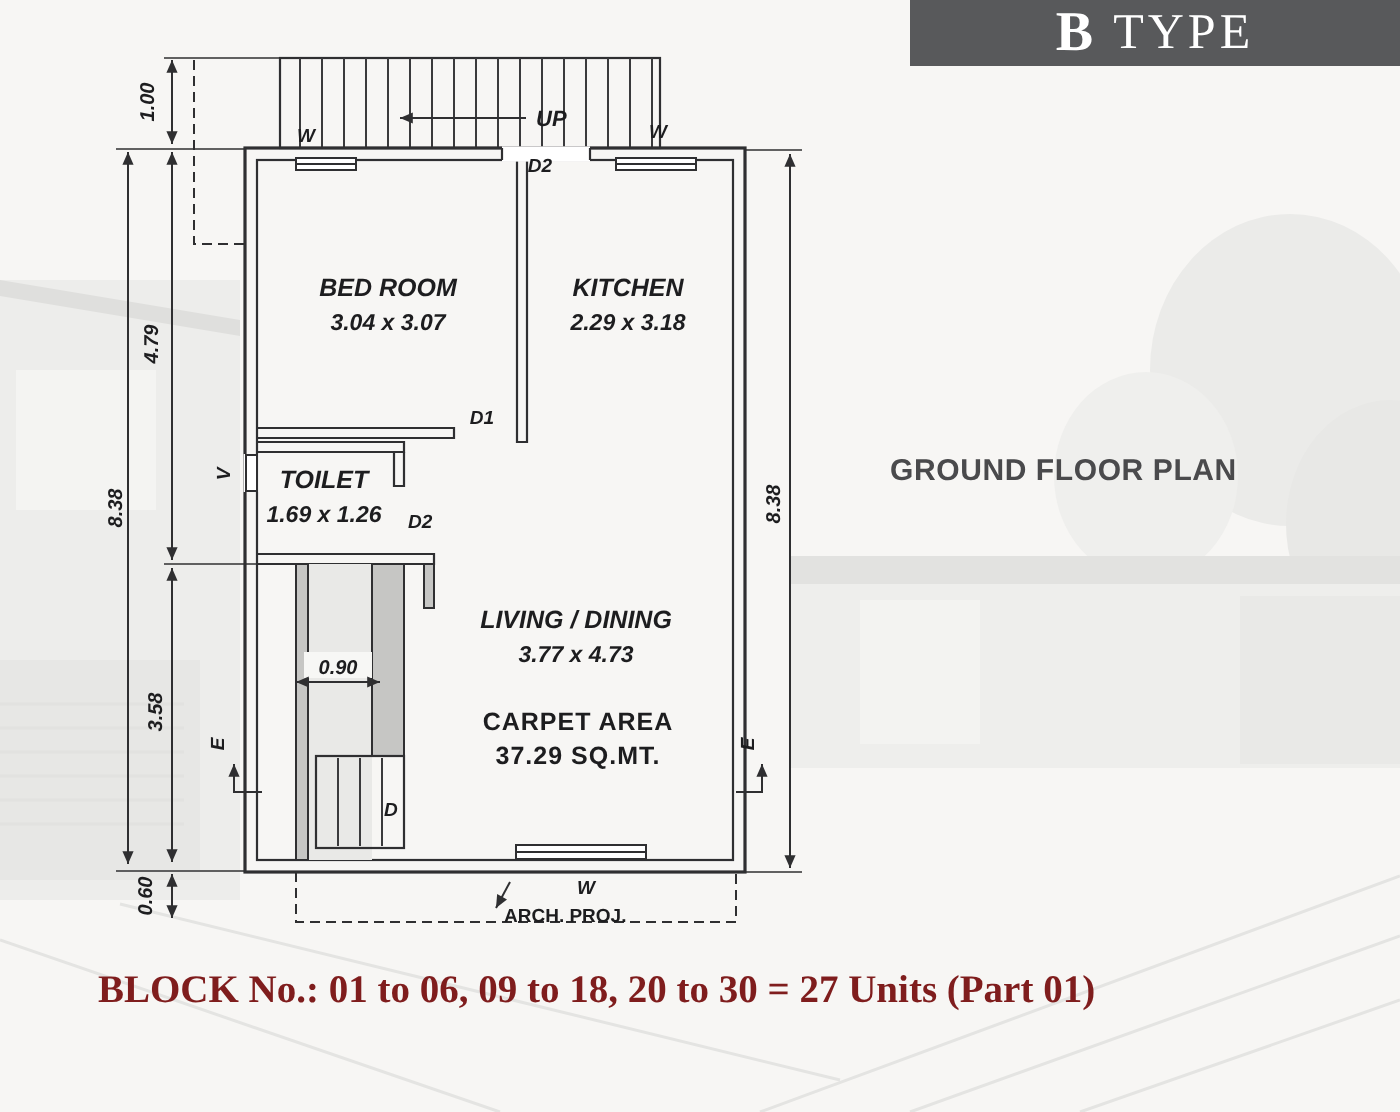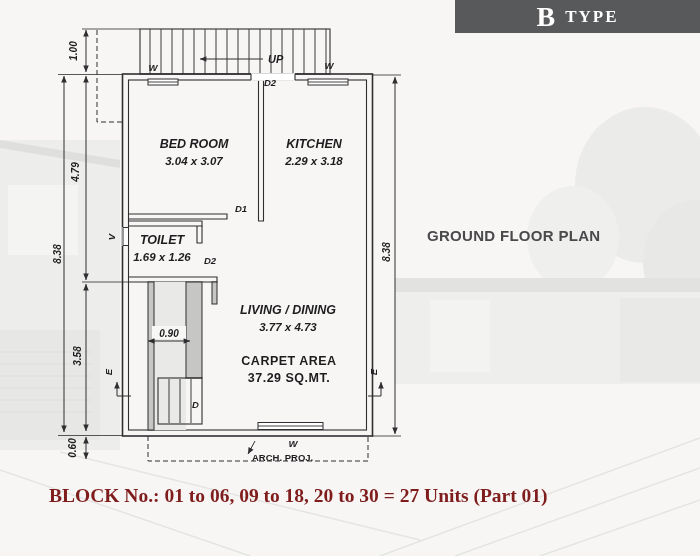--- a/index.html
+++ b/index.html
@@ -35,25 +35,25 @@
   .archt{font-size:9.5px;font-weight:bold;}
 
   
   .banner{
     position:absolute;left:455px;top:0;width:245px;height:33px;
     background:#58595b;color:#ffffff;z-index:3;
     display:flex;align-items:center;justify-content:center;
     font-family:"Liberation Serif",serif;letter-spacing:1px;
   }
   .banner .b-letter{font-size:28px;font-weight:bold;margin-right:9px;}
-  .banner .b-word{font-size:17px;font-weight:700;letter-spacing:2px;}
+  .banner .b-word{font-size:25px;font-weight:400;letter-spacing:2px;}
 
   
   .annotation{
-    position:absolute;left:427px;top:226px;width:250px;z-index:2;
+    position:absolute;left:445px;top:226px;width:250px;z-index:2;
     color:#4a4a4c;font-weight:bold;font-size:15px;line-height:20px;
     letter-spacing:0.3px;
   }
 
   
   .footer{
     position:absolute;left:49px;top:485px;width:620px;z-index:2;
     color:#7f1d1d;font-family:"Liberation Serif",serif;
     font-weight:bold;font-size:19.5px;
   }

